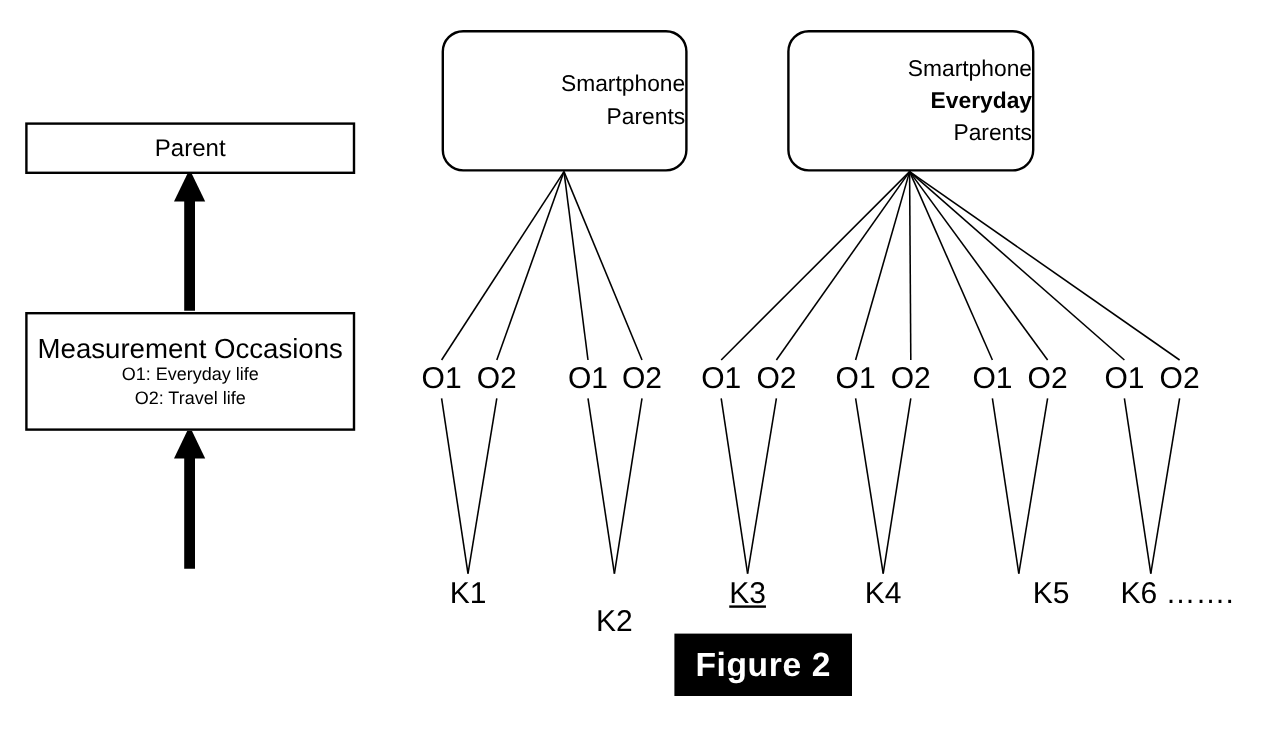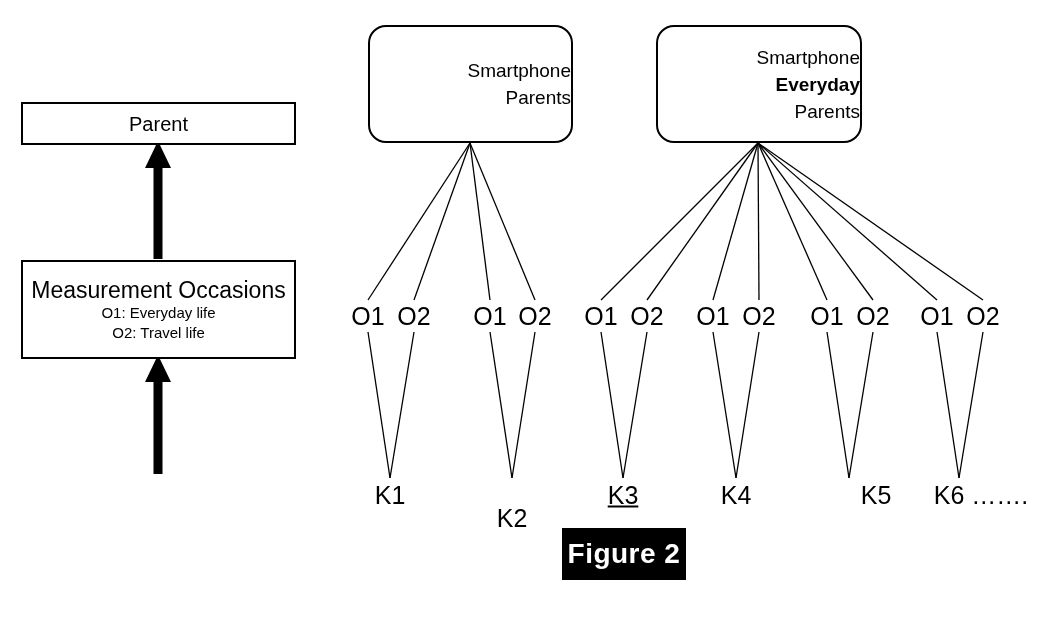--- a/index.html
+++ b/index.html
@@ -117,21 +117,21 @@
     transform: translate(-50%, -50%);
     text-align: center;
   }
   .o-label { letter-spacing: 0px; }
   .k-label { letter-spacing: 0px; }
   
   #figure-caption {
     position: absolute;
     left: 562px;
     top: 528px;
-    width: 124px;
+    width: 148px;
     height: 52px;
     background: #000000;
     color: #ffffff;
     display: flex;
     align-items: center;
     justify-content: center;
     font-size: 28px;
     font-weight: 700;
     letter-spacing: 0.5px;
   }

